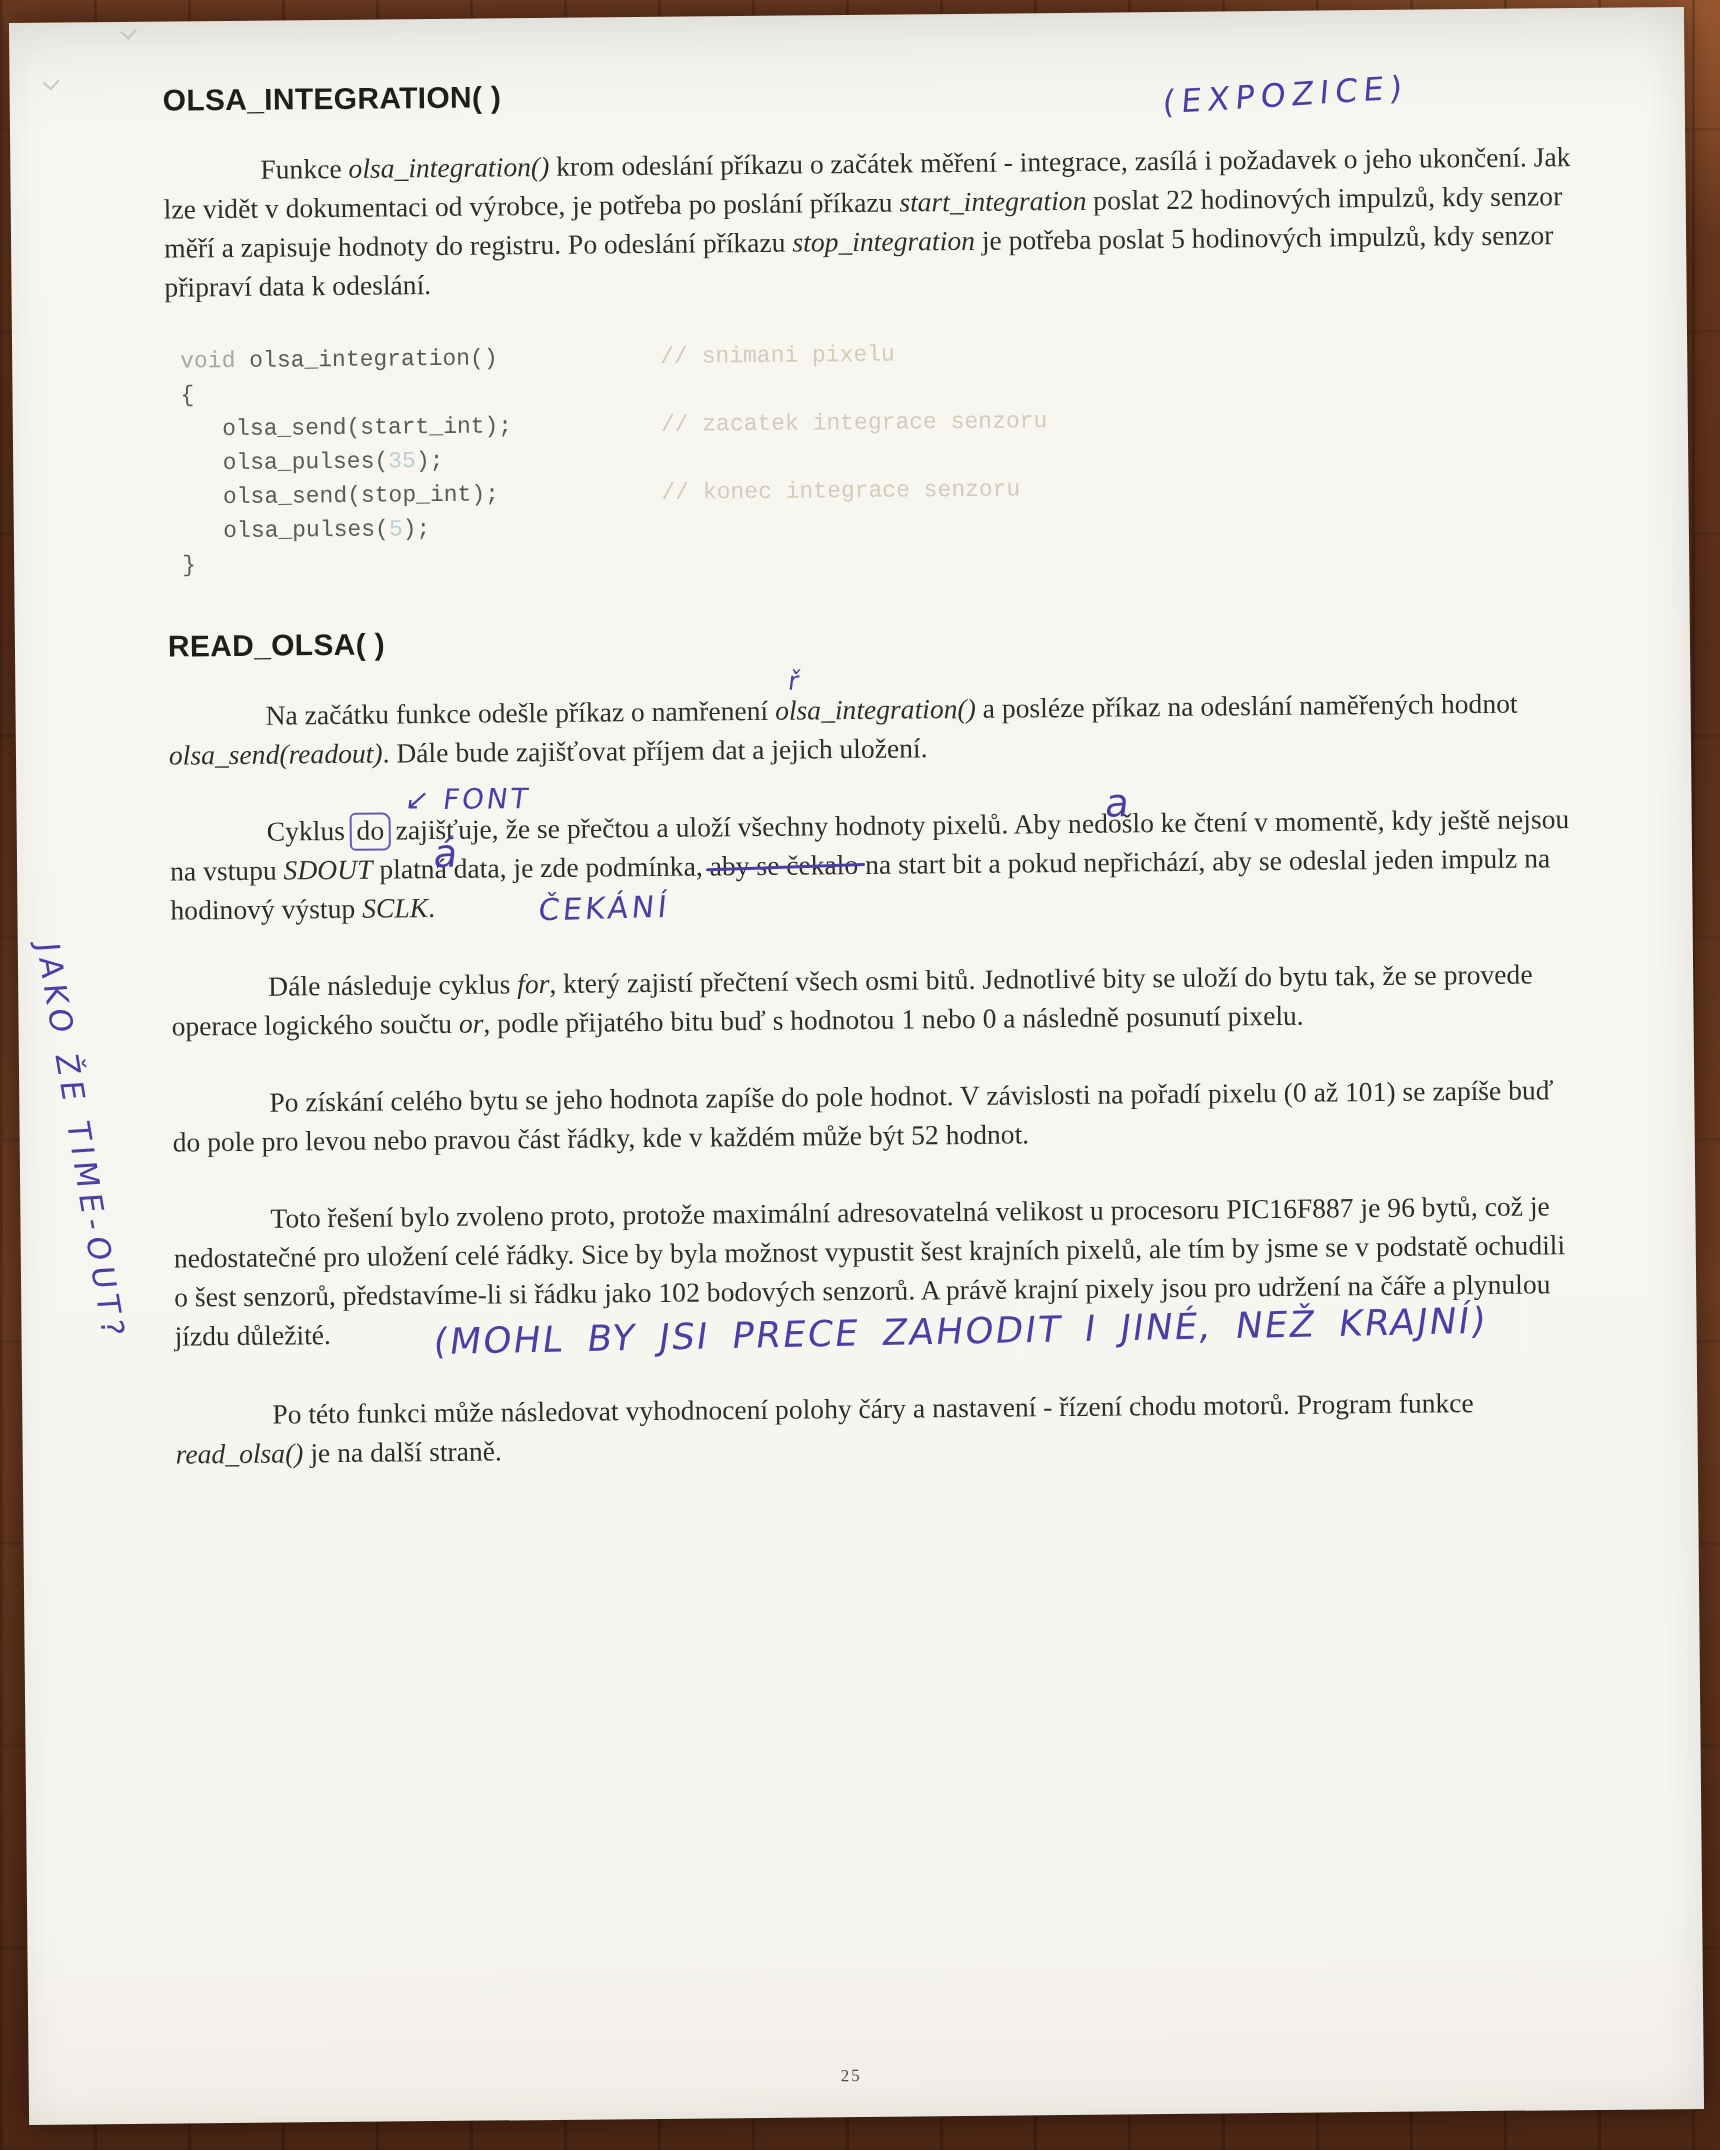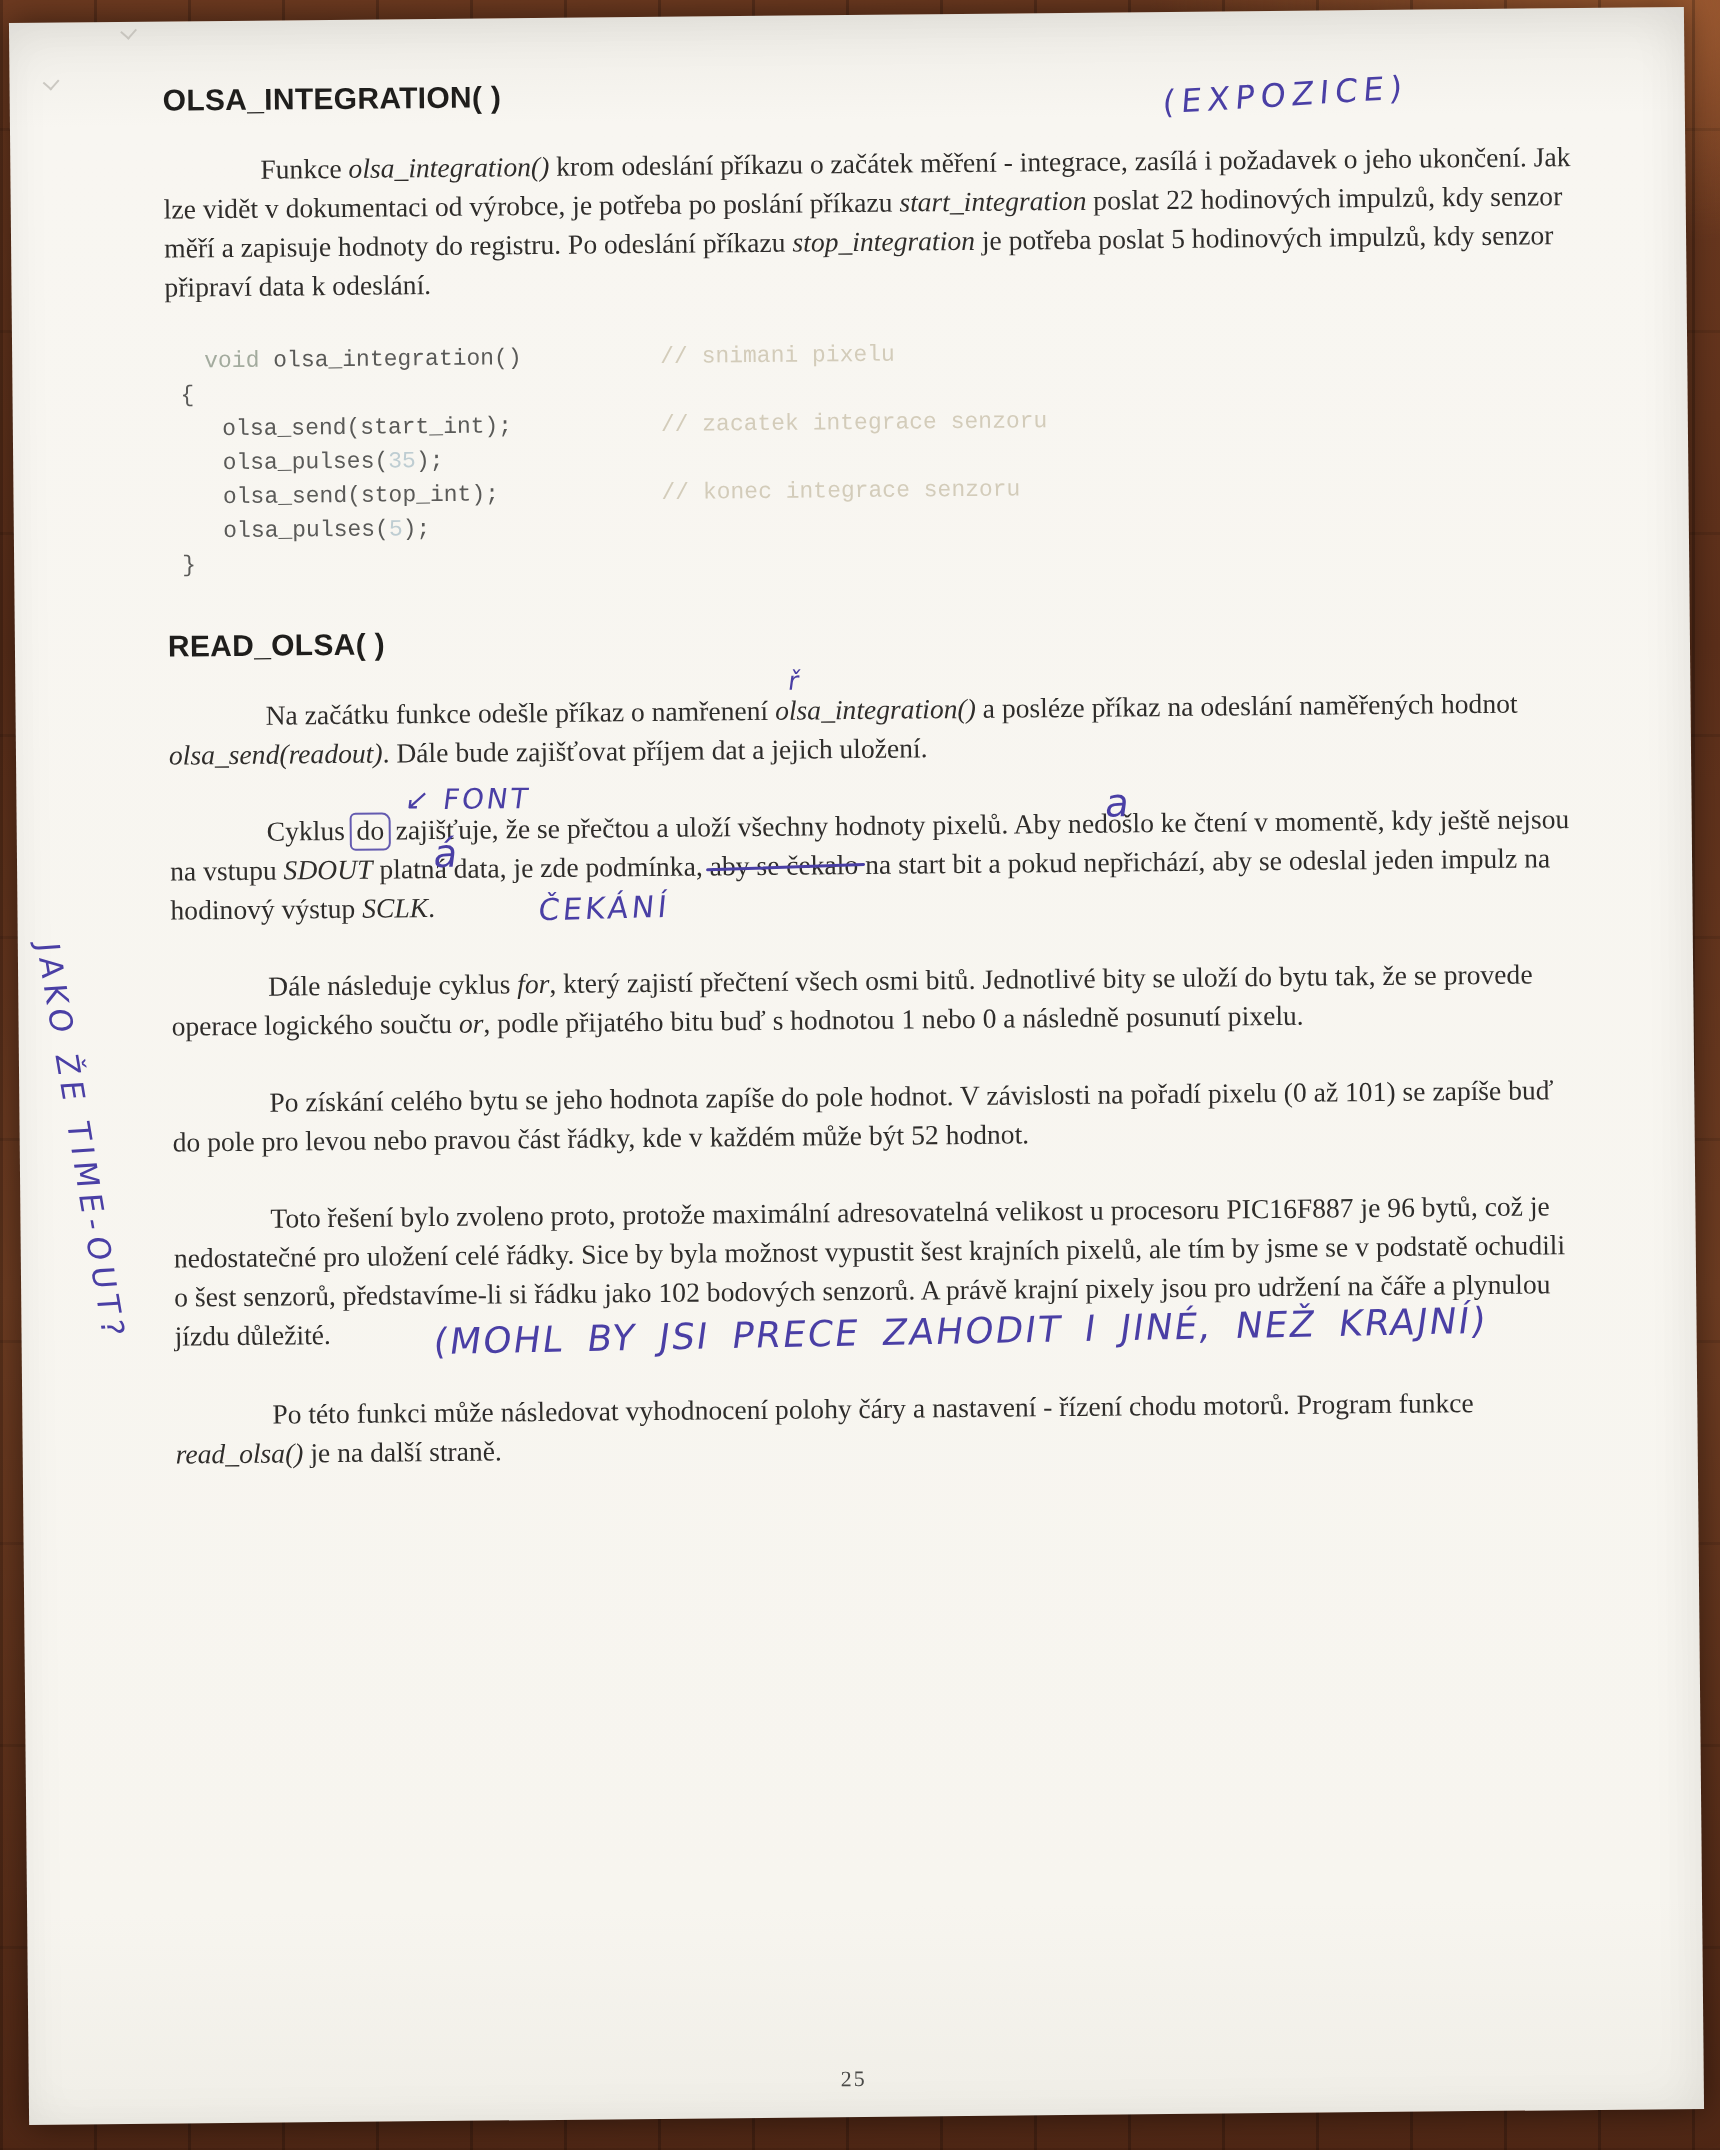--- a/index.html
+++ b/index.html
@@ -31,21 +31,21 @@
   .it{font-style:italic;}
   .rel{position:relative;}
 
   
   .codeblock{
     font-family:"Liberation Mono","DejaVu Sans Mono",monospace;
     font-size:23px;line-height:34px;margin:1.3px 0 44px 15px;color:#5a5a58;
   }
   .code-line{display:flex;}
   .code-main{white-space:pre;min-width:480px;}
-  .tok-kw{color:#a3ab9e;margin-left:24px;}
+  .tok-kw{color:#a3ab9e;}
   .tok-num{color:#becdd2;}
   .tok-code{color:#5a5a58;}
   .code-comment{color:#d3ccba;white-space:pre;}
 
   
   .ink{
     font-family:"DejaVu Sans",sans-serif;color:#4a3fa5;
     display:inline-block;transform:skewX(-7deg) rotate(-1deg);
     letter-spacing:3.4px;font-size:30px;line-height:1;vertical-align:middle;
   }
@@ -74,21 +74,21 @@
   .annot{
     position:absolute;font-family:"DejaVu Sans",sans-serif;color:#4a3fa5;z-index:4;
   }
   .expozice{left:1153px;top:65px;font-size:32px;letter-spacing:6px;
     transform:rotate(-3deg) skewX(-8deg);white-space:nowrap;}
   .margin-note{left:48px;top:919px;font-size:31px;letter-spacing:6px;
     transform:rotate(81deg) skewX(-6deg);transform-origin:0 0;white-space:nowrap;}
 
   .page-num{
     position:absolute;left:812px;top:2051px;
-    font-family:"Liberation Serif",serif;font-size:22px;color:#4a4a48;letter-spacing:2px;
+    font-family:"Liberation Serif",serif;font-size:17px;color:#4a4a48;letter-spacing:2px;
   }
   .speck{
     position:absolute;width:10.8px;height:8.7px;
     border-left:2px solid #bab7b0;border-bottom:2px solid #bab7b0;
     transform:rotate(-48deg);opacity:.7;
   }
   .speck.s1{left:113px;top:4px;}
   .speck.s2{left:35px;top:54px;}
 </style>
 </head>

